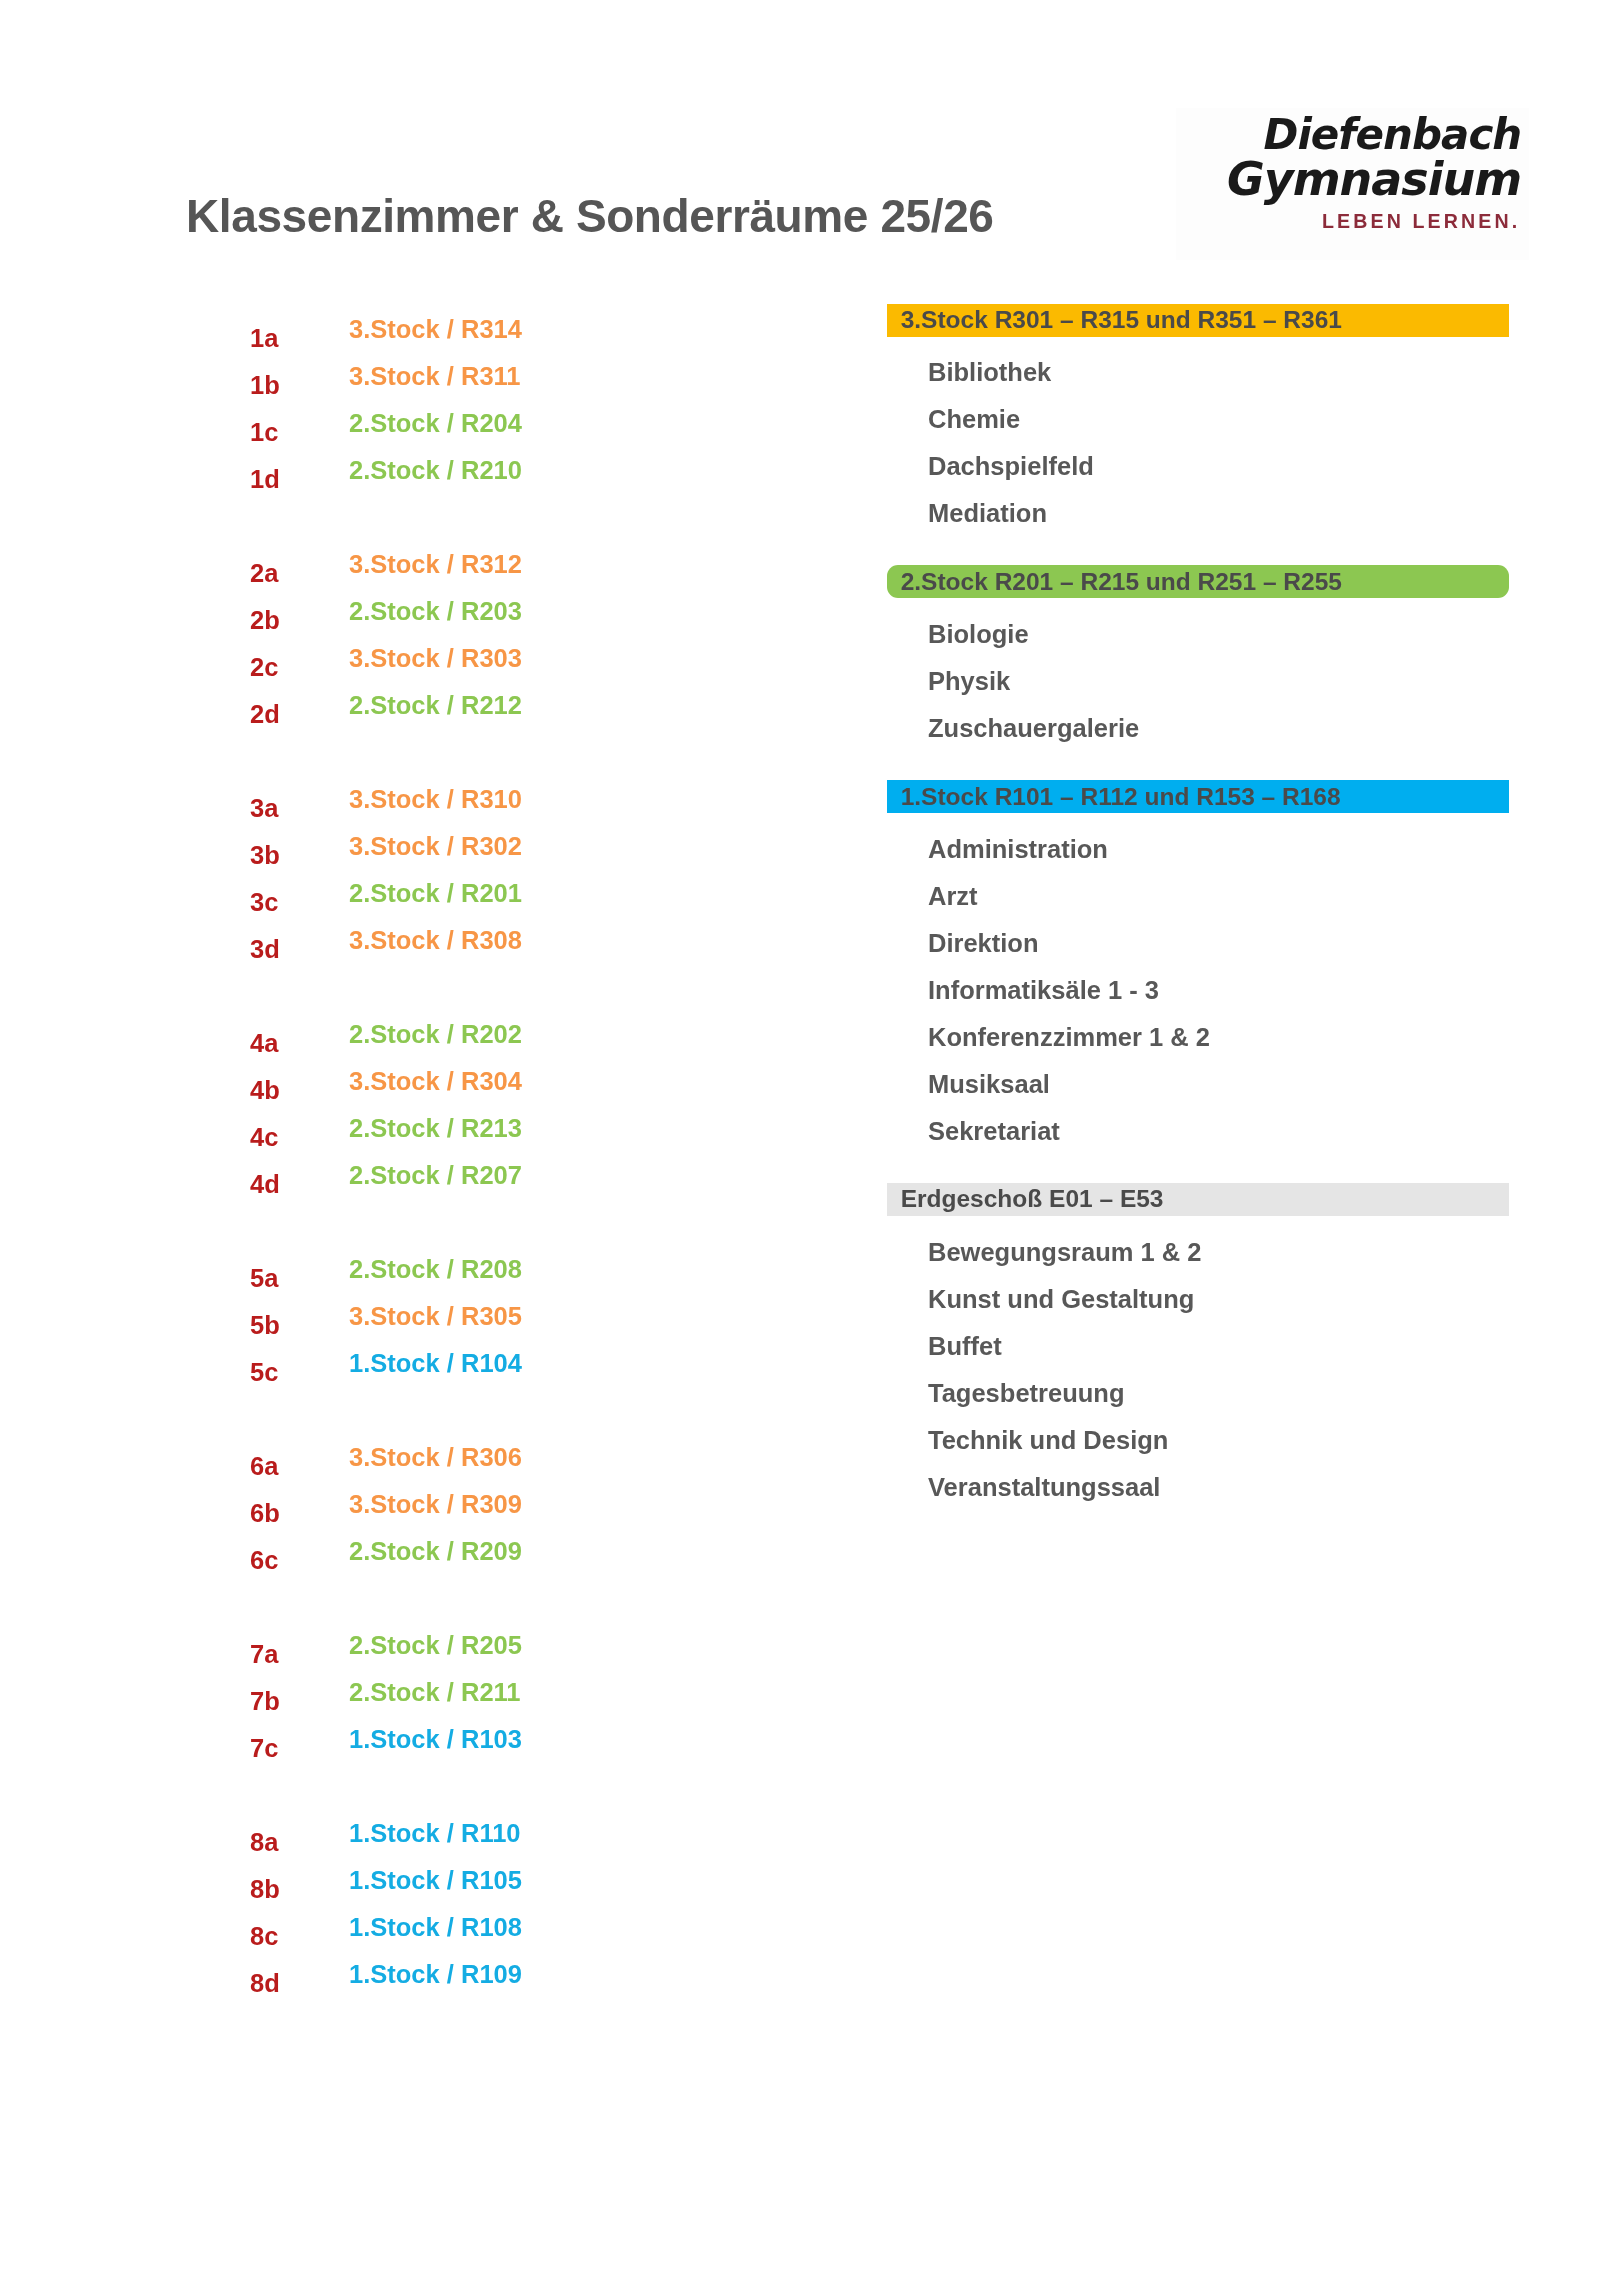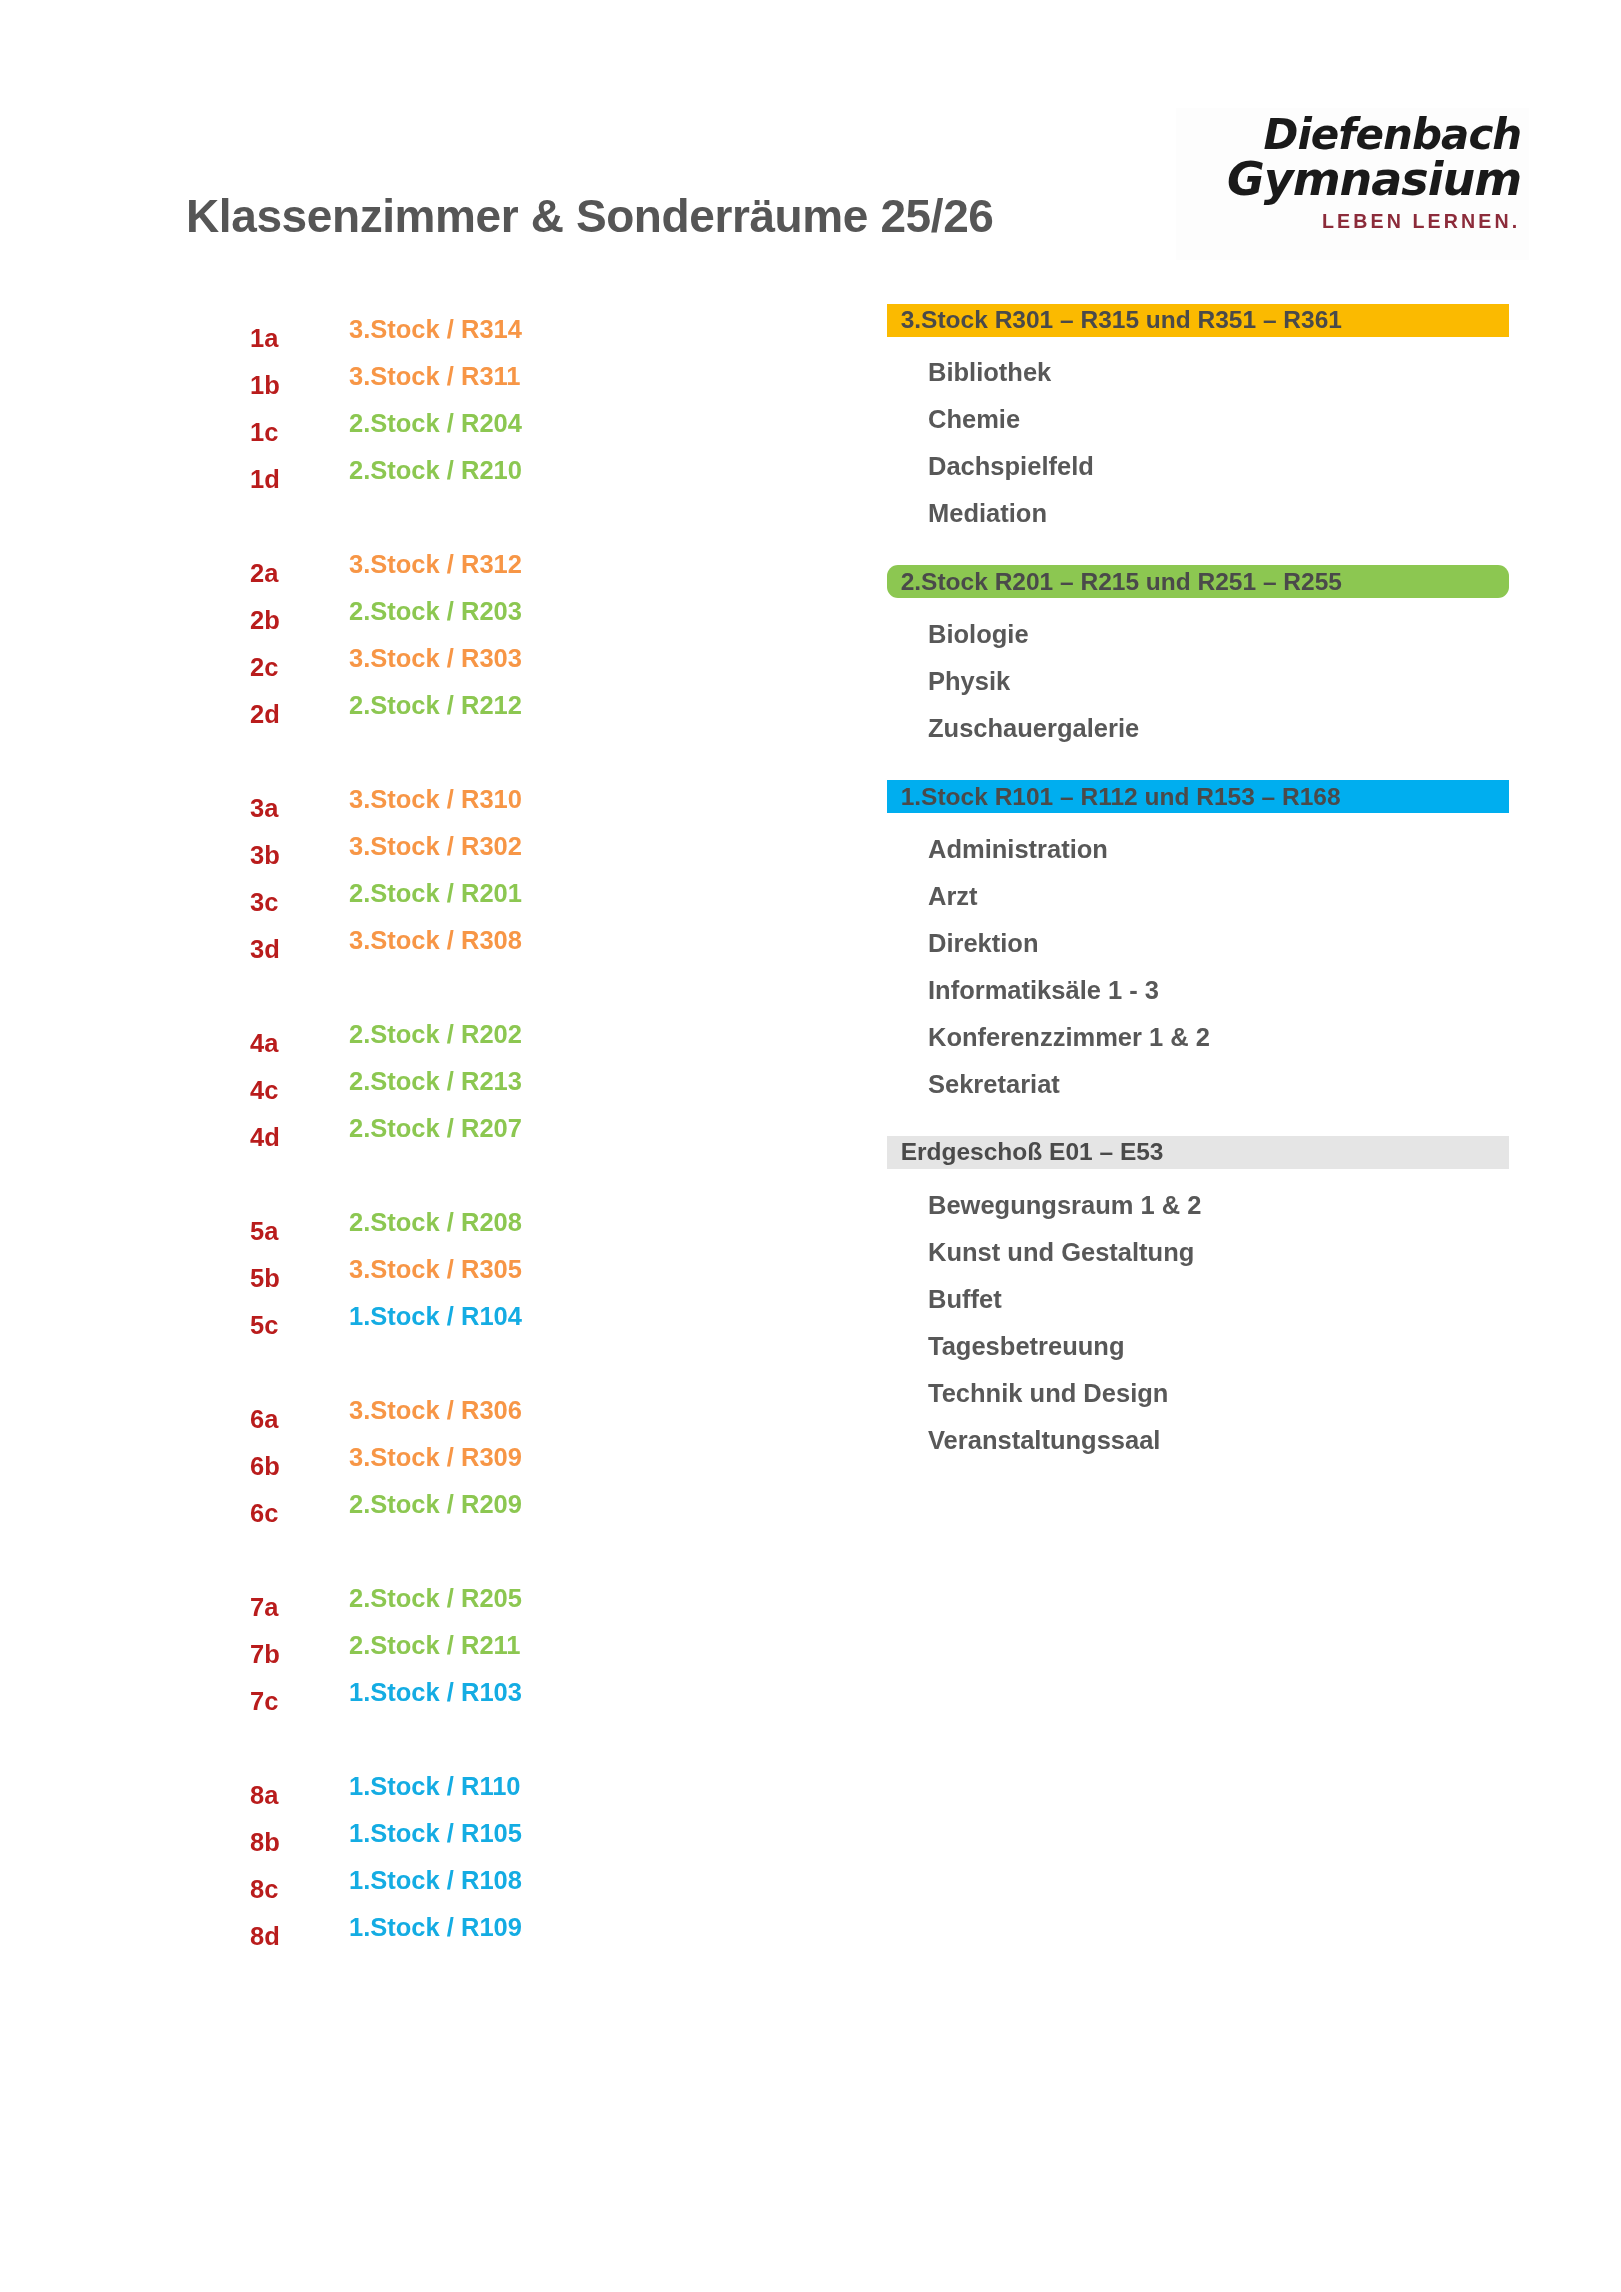--- a/index.html
+++ b/index.html
@@ -249,20 +249,24 @@
         <div class="class-row">
           <span class="cls">3d</span>
           <span class="loc f3">3.Stock / R308</span>
         </div>
         <div class="gap"></div>
         <div class="class-row">
           <span class="cls">4a</span>
           <span class="loc f2">2.Stock / R202</span>
         </div>
         <div class="class-row">
+          <span class="cls">4b</span>
+          <span class="loc f3">3.Stock / R304</span>
+        </div>
+        <div class="class-row">
           <span class="cls">4c</span>
           <span class="loc f2">2.Stock / R213</span>
         </div>
         <div class="class-row">
           <span class="cls">4d</span>
           <span class="loc f2">2.Stock / R207</span>
         </div>
         <div class="gap"></div>
         <div class="class-row">
           <span class="cls">5a</span>
@@ -340,20 +344,21 @@
         </div>
         <div class="section-gap"></div>
         <div class="section">
           <div class="section-bar bar-1stock">1.Stock R101 – R112 und R153 – R168</div>
           <div class="bar-lead"></div>
           <div class="section-item">Administration</div>
           <div class="section-item">Arzt</div>
           <div class="section-item">Direktion</div>
           <div class="section-item">Informatiksäle 1 - 3</div>
           <div class="section-item">Konferenzzimmer 1 &amp; 2</div>
+          <div class="section-item">Musiksaal</div>
           <div class="section-item">Sekretariat</div>
         </div>
         <div class="section-gap"></div>
         <div class="section">
           <div class="section-bar bar-eg">Erdgeschoß E01 – E53</div>
           <div class="bar-lead"></div>
           <div class="section-item">Bewegungsraum 1 &amp; 2</div>
           <div class="section-item">Kunst und Gestaltung</div>
           <div class="section-item">Buffet</div>
           <div class="section-item">Tagesbetreuung</div>

